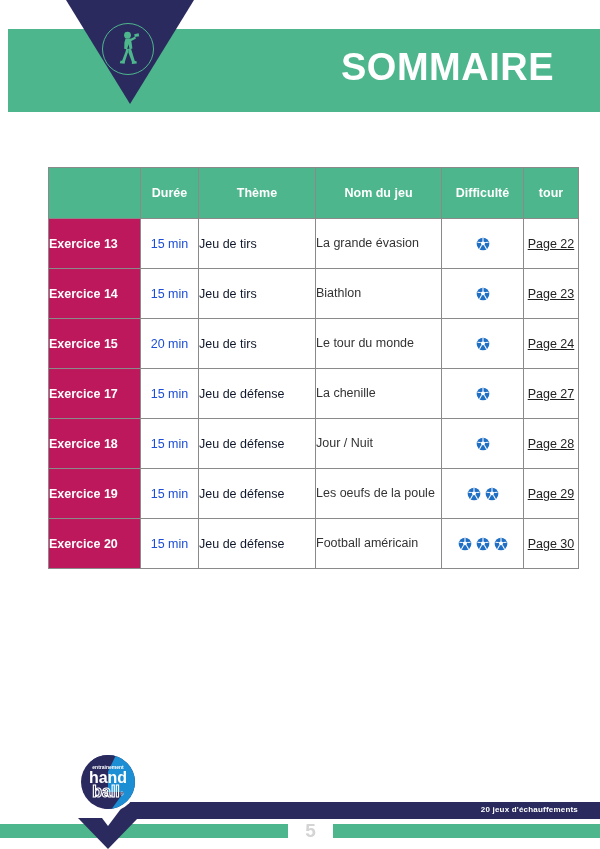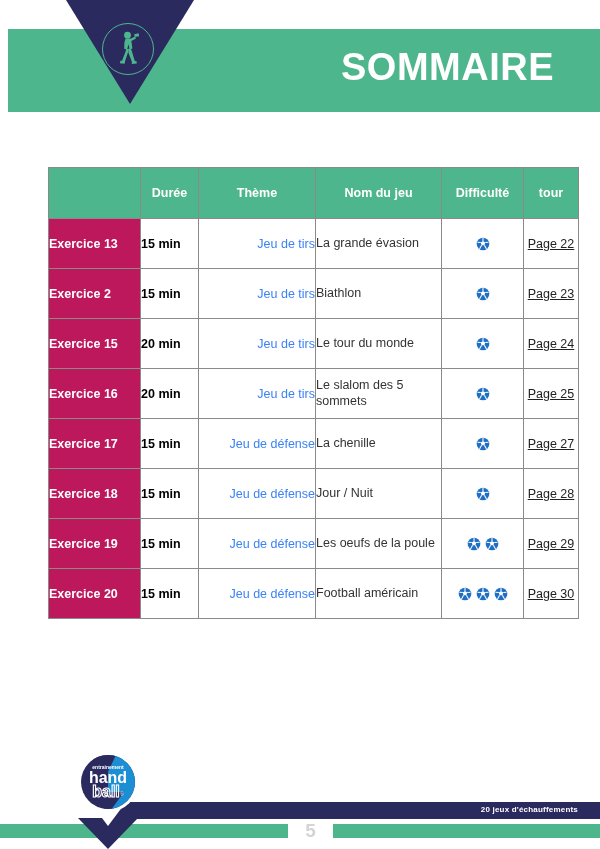--- a/index.html
+++ b/index.html
@@ -102,28 +102,28 @@
 
   tbody tr { height: 50px; }
   .cell-exercice {
     background: #be185d;
     color: #ffffff;
     font-weight: bold;
     font-size: 12.5px;
     padding-left: 9px;
   }
   .cell-duree {
-    color: #000000;
-    font-size: 12.5px;
-    font-weight: bold;
+    color: #1d4ed8;
+    font-size: 12.5px;
+    text-align: center;
   }
   .cell-theme {
-    color: #3b82f6;
-    font-size: 12.5px;
-    text-align: right;
+    color: #0f172a;
+    font-size: 12.5px;
+    text-align: left;
   }
   .cell-name {
     color: #333333;
     font-size: 12.5px;
     padding-left: 8px;
     line-height: 1.25;
     margin-top: 8px;
   }
   .cell-difficulte { text-align: center; }
   .cell-page {
@@ -246,21 +246,21 @@
         <td class="cell-theme">Jeu de tirs</td>
         <td class="cell-name">La grande évasion</td>
         <td class="cell-difficulte"><svg class="ball" viewBox="0 0 20 20">
             <circle cx="10" cy="10" r="9" fill="#1f6fc4"></circle>
             <polygon points="10,5.6 13.2,7.9 12,11.7 8,11.7 6.8,7.9" fill="#ffffff"></polygon>
             <path d="M10 1.4 L10 5.6 M2.0 7.6 L6.8 7.9 M18.0 7.6 L13.2 7.9 M5.0 17.2 L8.0 11.7 M15.0 17.2 L12.0 11.7" stroke="#ffffff" stroke-width="1.5" fill="none"></path>
           </svg></td>
         <td class="cell-page"><span>Page 22</span></td>
       </tr>
       <tr>
-        <td class="cell-exercice">Exercice 2</td>
+        <td class="cell-exercice">Exercice 14</td>
         <td class="cell-duree">15 min</td>
         <td class="cell-theme">Jeu de tirs</td>
         <td class="cell-name">Biathlon</td>
         <td class="cell-difficulte"><svg class="ball" viewBox="0 0 20 20">
             <circle cx="10" cy="10" r="9" fill="#1f6fc4"></circle>
             <polygon points="10,5.6 13.2,7.9 12,11.7 8,11.7 6.8,7.9" fill="#ffffff"></polygon>
             <path d="M10 1.4 L10 5.6 M2.0 7.6 L6.8 7.9 M18.0 7.6 L13.2 7.9 M5.0 17.2 L8.0 11.7 M15.0 17.2 L12.0 11.7" stroke="#ffffff" stroke-width="1.5" fill="none"></path>
           </svg></td>
         <td class="cell-page"><span>Page 23</span></td>
       </tr>
@@ -268,32 +268,20 @@
         <td class="cell-exercice">Exercice 15</td>
         <td class="cell-duree">20 min</td>
         <td class="cell-theme">Jeu de tirs</td>
         <td class="cell-name">Le tour du monde</td>
         <td class="cell-difficulte"><svg class="ball" viewBox="0 0 20 20">
             <circle cx="10" cy="10" r="9" fill="#1f6fc4"></circle>
             <polygon points="10,5.6 13.2,7.9 12,11.7 8,11.7 6.8,7.9" fill="#ffffff"></polygon>
             <path d="M10 1.4 L10 5.6 M2.0 7.6 L6.8 7.9 M18.0 7.6 L13.2 7.9 M5.0 17.2 L8.0 11.7 M15.0 17.2 L12.0 11.7" stroke="#ffffff" stroke-width="1.5" fill="none"></path>
           </svg></td>
         <td class="cell-page"><span>Page 24</span></td>
-      </tr>
-      <tr>
-        <td class="cell-exercice">Exercice 16</td>
-        <td class="cell-duree">20 min</td>
-        <td class="cell-theme">Jeu de tirs</td>
-        <td class="cell-name">Le slalom des 5 sommets</td>
-        <td class="cell-difficulte"><svg class="ball" viewBox="0 0 20 20">
-            <circle cx="10" cy="10" r="9" fill="#1f6fc4"></circle>
-            <polygon points="10,5.6 13.2,7.9 12,11.7 8,11.7 6.8,7.9" fill="#ffffff"></polygon>
-            <path d="M10 1.4 L10 5.6 M2.0 7.6 L6.8 7.9 M18.0 7.6 L13.2 7.9 M5.0 17.2 L8.0 11.7 M15.0 17.2 L12.0 11.7" stroke="#ffffff" stroke-width="1.5" fill="none"></path>
-          </svg></td>
-        <td class="cell-page"><span>Page 25</span></td>
       </tr>
       <tr>
         <td class="cell-exercice">Exercice 17</td>
         <td class="cell-duree">15 min</td>
         <td class="cell-theme">Jeu de défense</td>
         <td class="cell-name">La chenille</td>
         <td class="cell-difficulte"><svg class="ball" viewBox="0 0 20 20">
             <circle cx="10" cy="10" r="9" fill="#1f6fc4"></circle>
             <polygon points="10,5.6 13.2,7.9 12,11.7 8,11.7 6.8,7.9" fill="#ffffff"></polygon>
             <path d="M10 1.4 L10 5.6 M2.0 7.6 L6.8 7.9 M18.0 7.6 L13.2 7.9 M5.0 17.2 L8.0 11.7 M15.0 17.2 L12.0 11.7" stroke="#ffffff" stroke-width="1.5" fill="none"></path>

